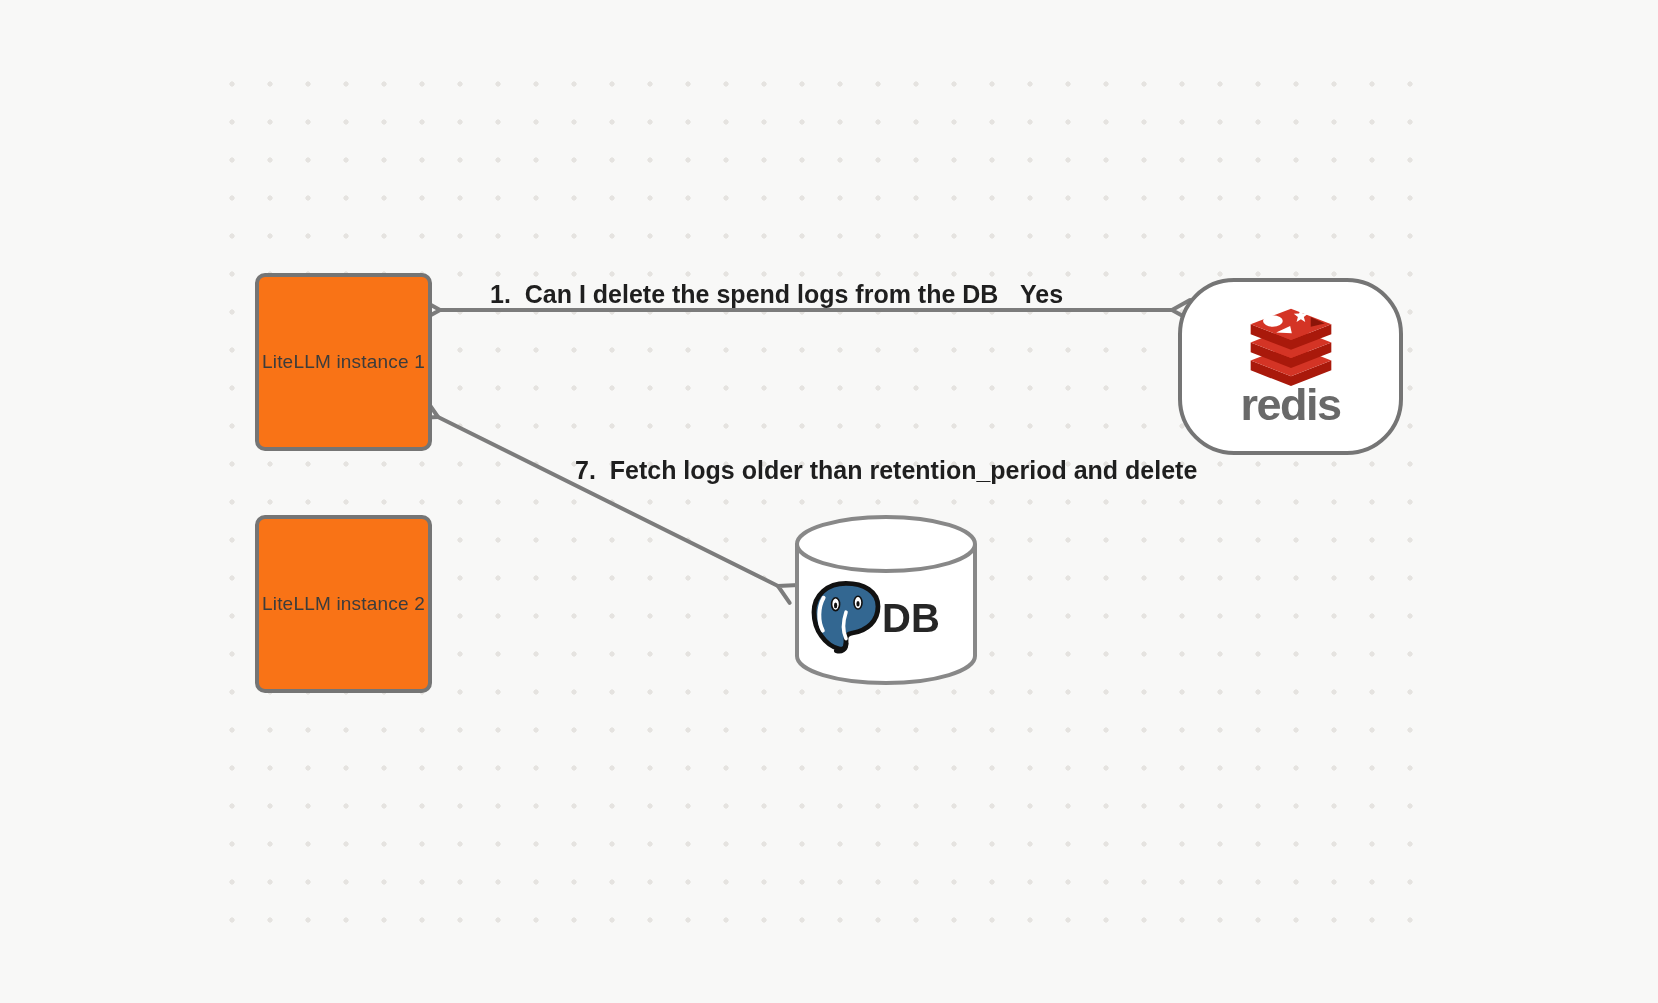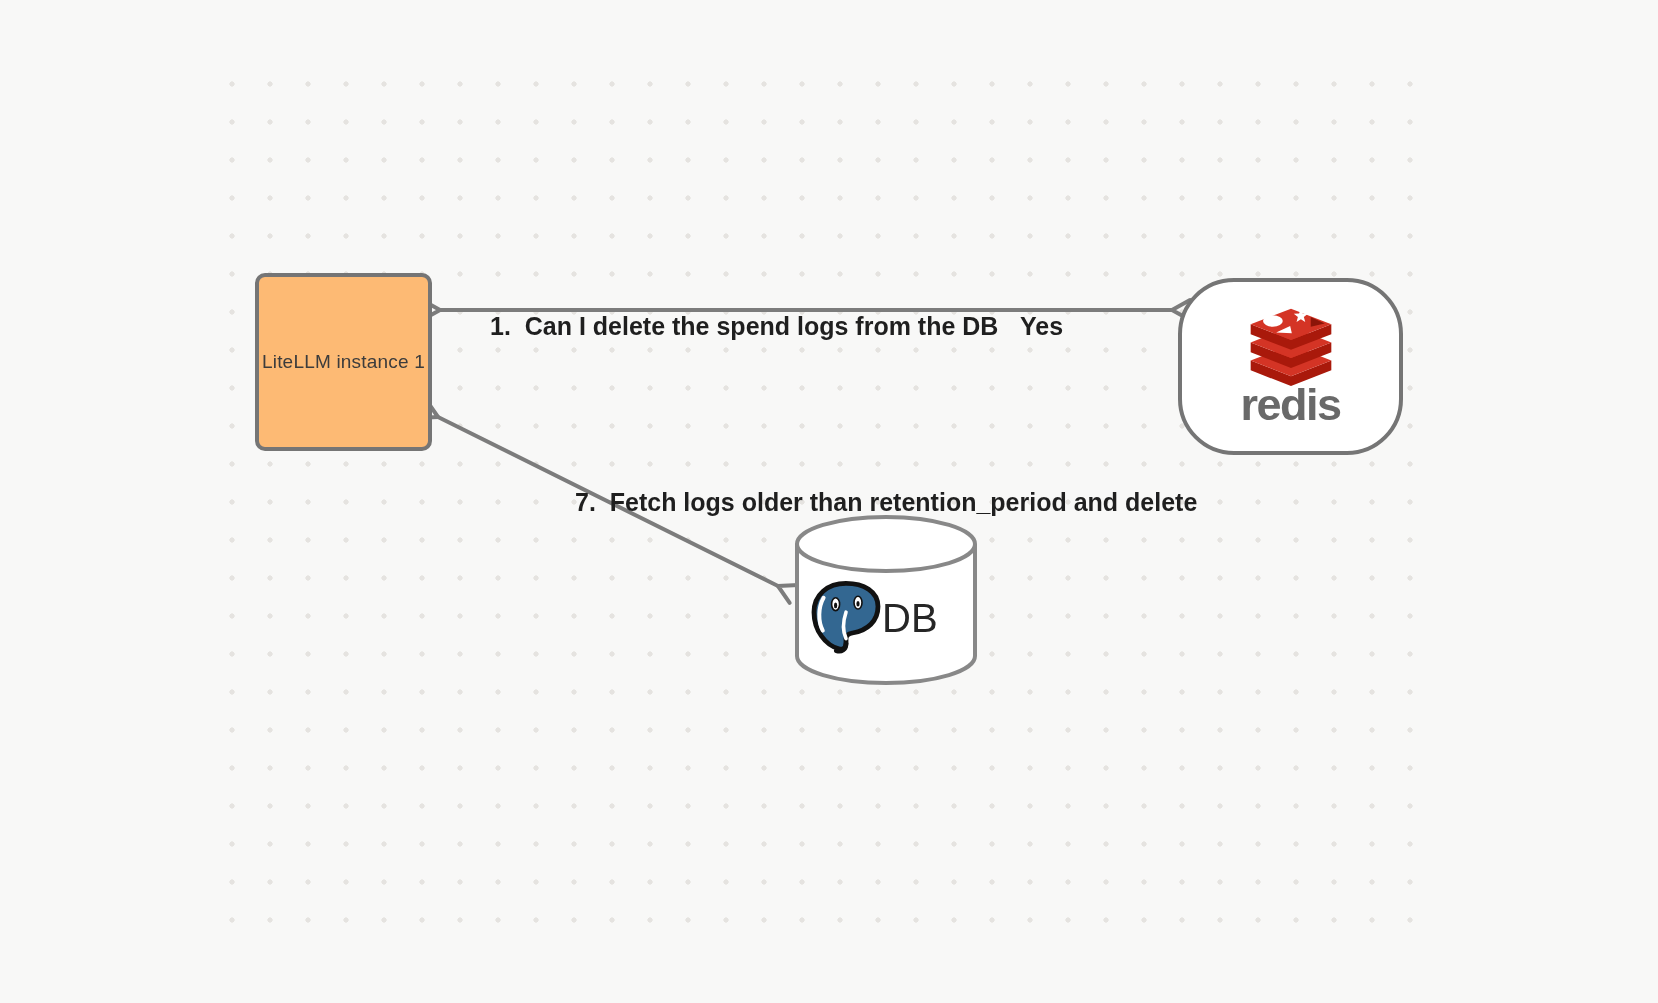--- a/index.html
+++ b/index.html
@@ -18,45 +18,45 @@
   .dot-grid{
     position:absolute;left:214px;top:66px;width:1215px;height:873px;
     background-image:radial-gradient(2.6px 2.6px at 18px 18px,var(--dot) 97%,transparent 100%);
     background-size:38px 38px;
   }
   svg.layer{position:absolute;left:0;top:0;width:1658px;height:1003px;pointer-events:none}
   .arrow-line{stroke:var(--arrow);stroke-width:4;fill:none;stroke-linecap:round}
   .cyl{stroke:var(--cylinder-stroke);stroke-width:4;fill:#ffffff}
   .inst-box{
     position:absolute;left:255px;width:177px;height:178px;
-    background:#fdba74;border:4.5px solid var(--shape-stroke);border-radius:10px;
+    background:#f97316;border:4.5px solid var(--shape-stroke);border-radius:10px;
     display:flex;align-items:center;justify-content:center;
   }
   .inst-label{font-size:19px;color:var(--node-text);letter-spacing:.2px}
   .redis-node{
     position:absolute;left:1178px;top:278px;width:225px;height:177px;
     background:#fff;border:4px solid var(--shape-stroke);border-radius:56px;
     display:flex;flex-direction:column;align-items:center;justify-content:center;padding-top:0;
   }
   .redis-wordmark{
     font-size:45px;font-weight:bold;color:var(--redis-wordmark);
     letter-spacing:-1.5px;line-height:1;margin-top:-4px;
   }
   .redis-top{fill:var(--redis-red)}
   .redis-side{fill:var(--redis-dark-red)}
   .redis-notch{fill:var(--redis-notch)}
   .pg-body{fill:var(--pg-blue);stroke:var(--pg-outline)}
   .pg-line{stroke:#ffffff;fill:none;stroke-linecap:round}
   .db-overlay{
     position:absolute;left:806px;top:580px;display:flex;align-items:center;
   }
-  .db-label{font-size:40px;font-weight:400;color:var(--db-text);line-height:1;margin-left:-4px;margin-top:2px}
+  .db-label{font-size:40px;font-weight:700;color:var(--db-text);line-height:1;margin-left:-4px;margin-top:2px}
   .edge-label{
     position:absolute;font-weight:bold;font-size:25px;color:var(--label-text);
-    white-space:pre;line-height:29px;margin-top:32px;
+    white-space:pre;line-height:29px;
   }
   .lbl-1{left:490px;top:280px}
   .lbl-yes{left:1020px;top:280px}
   .lbl-2{left:575px;top:456px}
 </style>
 </head>
 <body>
 
 <div class="canvas">
 
@@ -78,20 +78,23 @@
     </g>
 
     <g>
       <path class="cyl" d="M797 544 L797 656 A89 27 0 0 0 975 656 L975 544"></path>
       <ellipse class="cyl" cx="886" cy="544" rx="89" ry="27"></ellipse>
     </g>
   </svg>
 
   <div class="inst-box" style="top:273px">
     <span class="inst-label">LiteLLM instance 1</span>
+  </div>
+  <div class="inst-box" style="top:515px">
+    <span class="inst-label">LiteLLM instance 2</span>
   </div>
 
   <div class="redis-node">
     <svg width="86" height="79" viewBox="0 0 104 96">
 
       <path class="redis-side" d="M3 65 L3 77 L52 96 L101 77 L101 65 L52 84 Z"></path>
       <path class="redis-top" d="M3 65 L52 46 L101 65 L52 84 Z"></path>
 
       <path class="redis-side" d="M3 43 L3 55 L52 74 L101 55 L101 43 L52 62 Z"></path>
       <path class="redis-top" d="M3 43 L52 24 L101 43 L52 62 Z"></path>

